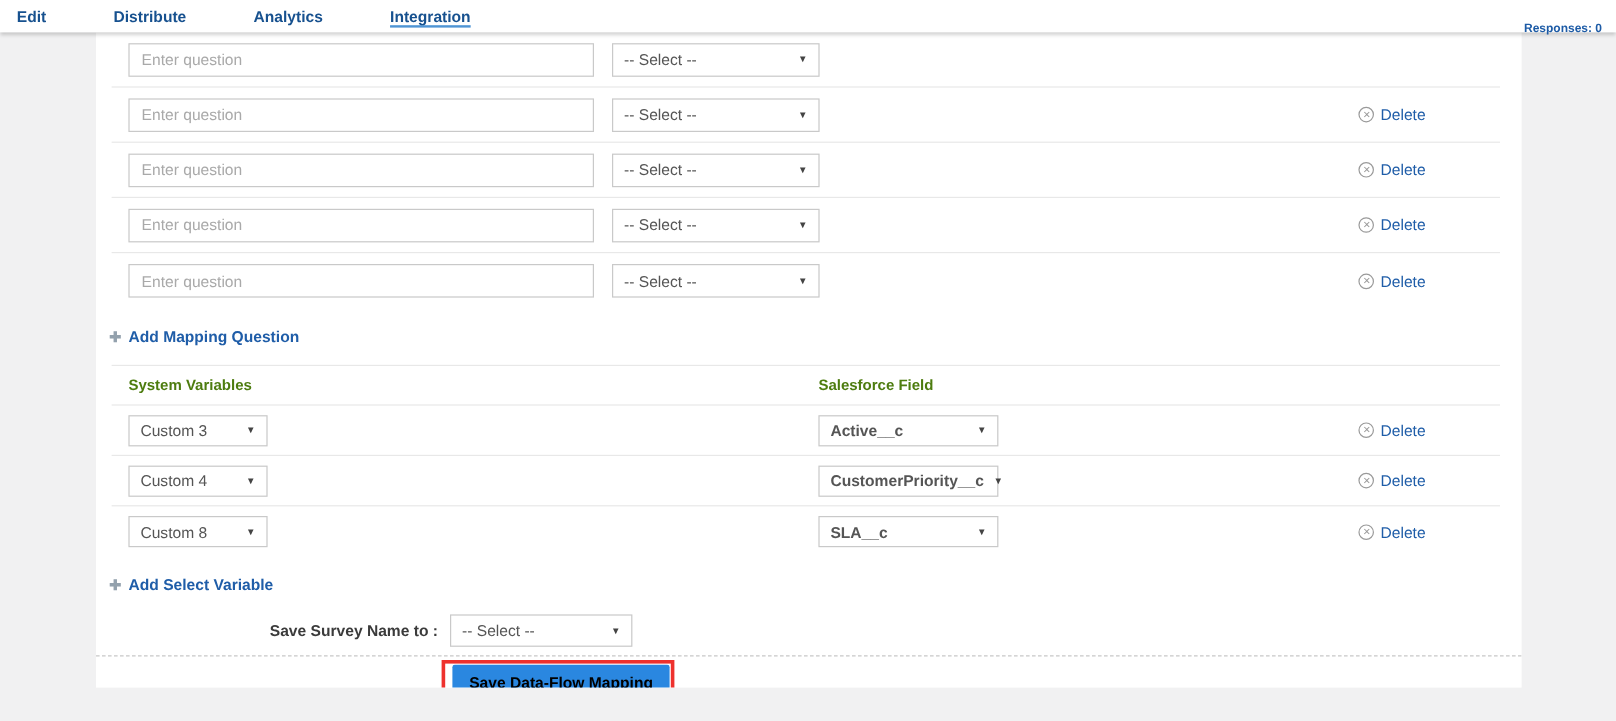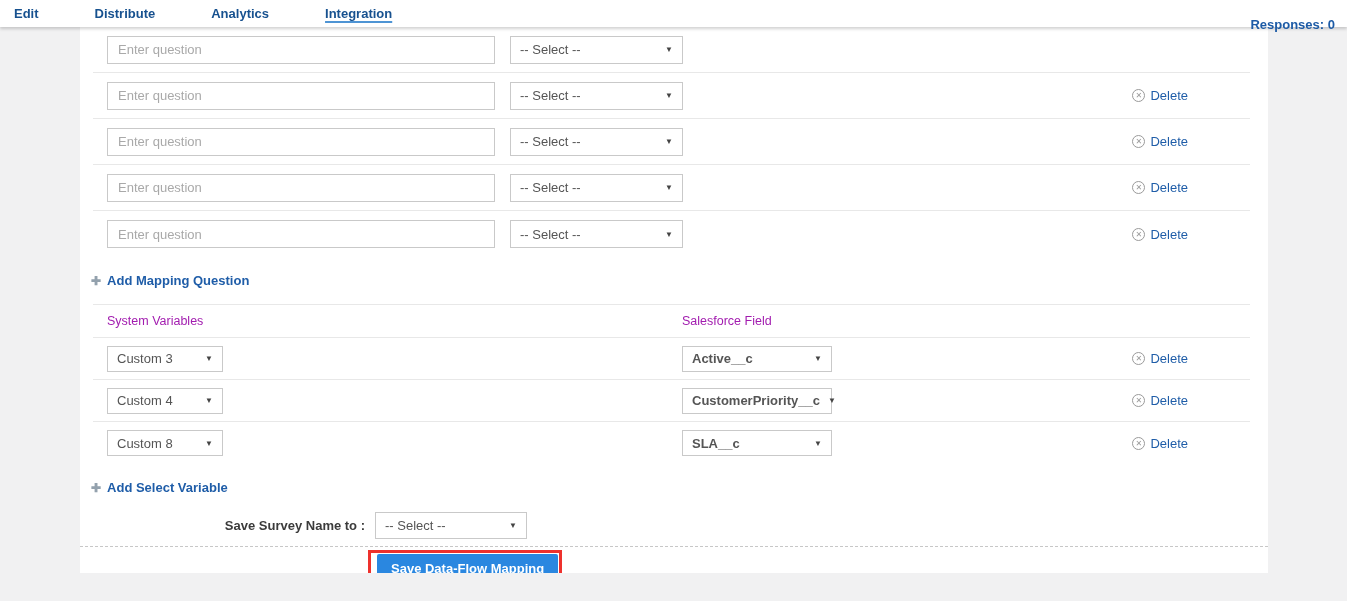--- a/index.html
+++ b/index.html
@@ -26,21 +26,21 @@
   }
   .nav-item:first-child { margin-left: 14px; }
   .nav-item.active {
     text-decoration: underline;
     text-decoration-color: #4e94d4;
     text-decoration-thickness: 1.5px;
     text-underline-offset: 3px;
   }
   .responses {
     margin-left: auto; margin-right: 12px;
-    font-size: 13px; font-weight: 600; color: #1d5ba6; margin-top: 21px;
+    font-size: 10px; font-weight: 600; color: #1d5ba6; margin-top: 21px;
   }
   
   .content {
     position: absolute; left: 80px; top: 27px;
     width: 1188px; height: 546px;
     background: #ffffff;
     overflow: hidden;
   }
   .rows-wrap { margin: 0 18px 0 13px; }
   .q-row {
@@ -87,21 +87,21 @@
     font-size: 13px; font-weight: 600; color: #1f5da8; cursor: pointer;
     width: max-content;
   }
   .plus-icon { color: #93a1ad; font-size: 12px; margin-right: 6px; }
   
   .cv-table { margin: 0 18px 0 13px; border-top: 1px solid #e8e8e8; }
   .cv-header {
     height: 33px; display: flex; align-items: center;
     border-bottom: 1px solid #e8e8e8;
     padding-left: 14px;
-    font-size: 12.5px; font-weight: 400; color: #a21caf;
+    font-size: 12.5px; font-weight: 700; color: #4d7c0f;
   }
   .cv-header .col-sys { width: 575px; }
   .cv-row {
     height: 42px; display: flex; align-items: center;
     border-bottom: 1px solid #e8e8e8;
     padding-left: 14px;
   }
   .cv-row:last-child { border-bottom: none; }
   .col-sys-cell { width: 575px; }
   .sel-sys { width: 116px; height: 26px; }
@@ -118,21 +118,21 @@
   .footer-row { margin-top: 3px; }
   .annotation-box {
     display: inline-block;
     margin-left: 288px;
     border: 3px solid #ee312d;
     padding: 1px 1px 1px 6px;
     background: #fff;
   }
   .save-btn {
     display: block;
-    background: #2a87e0; color: #ffffff;
+    background: #2a87e0; color: #000000;
     border: none; border-radius: 2px;
     height: 29px; padding: 0 14px;
     font-size: 13px; font-weight: 700;
     font-family: "Liberation Sans", sans-serif;
     cursor: pointer; white-space: nowrap;
   }
 </style>
 </head>
 <body>
 

